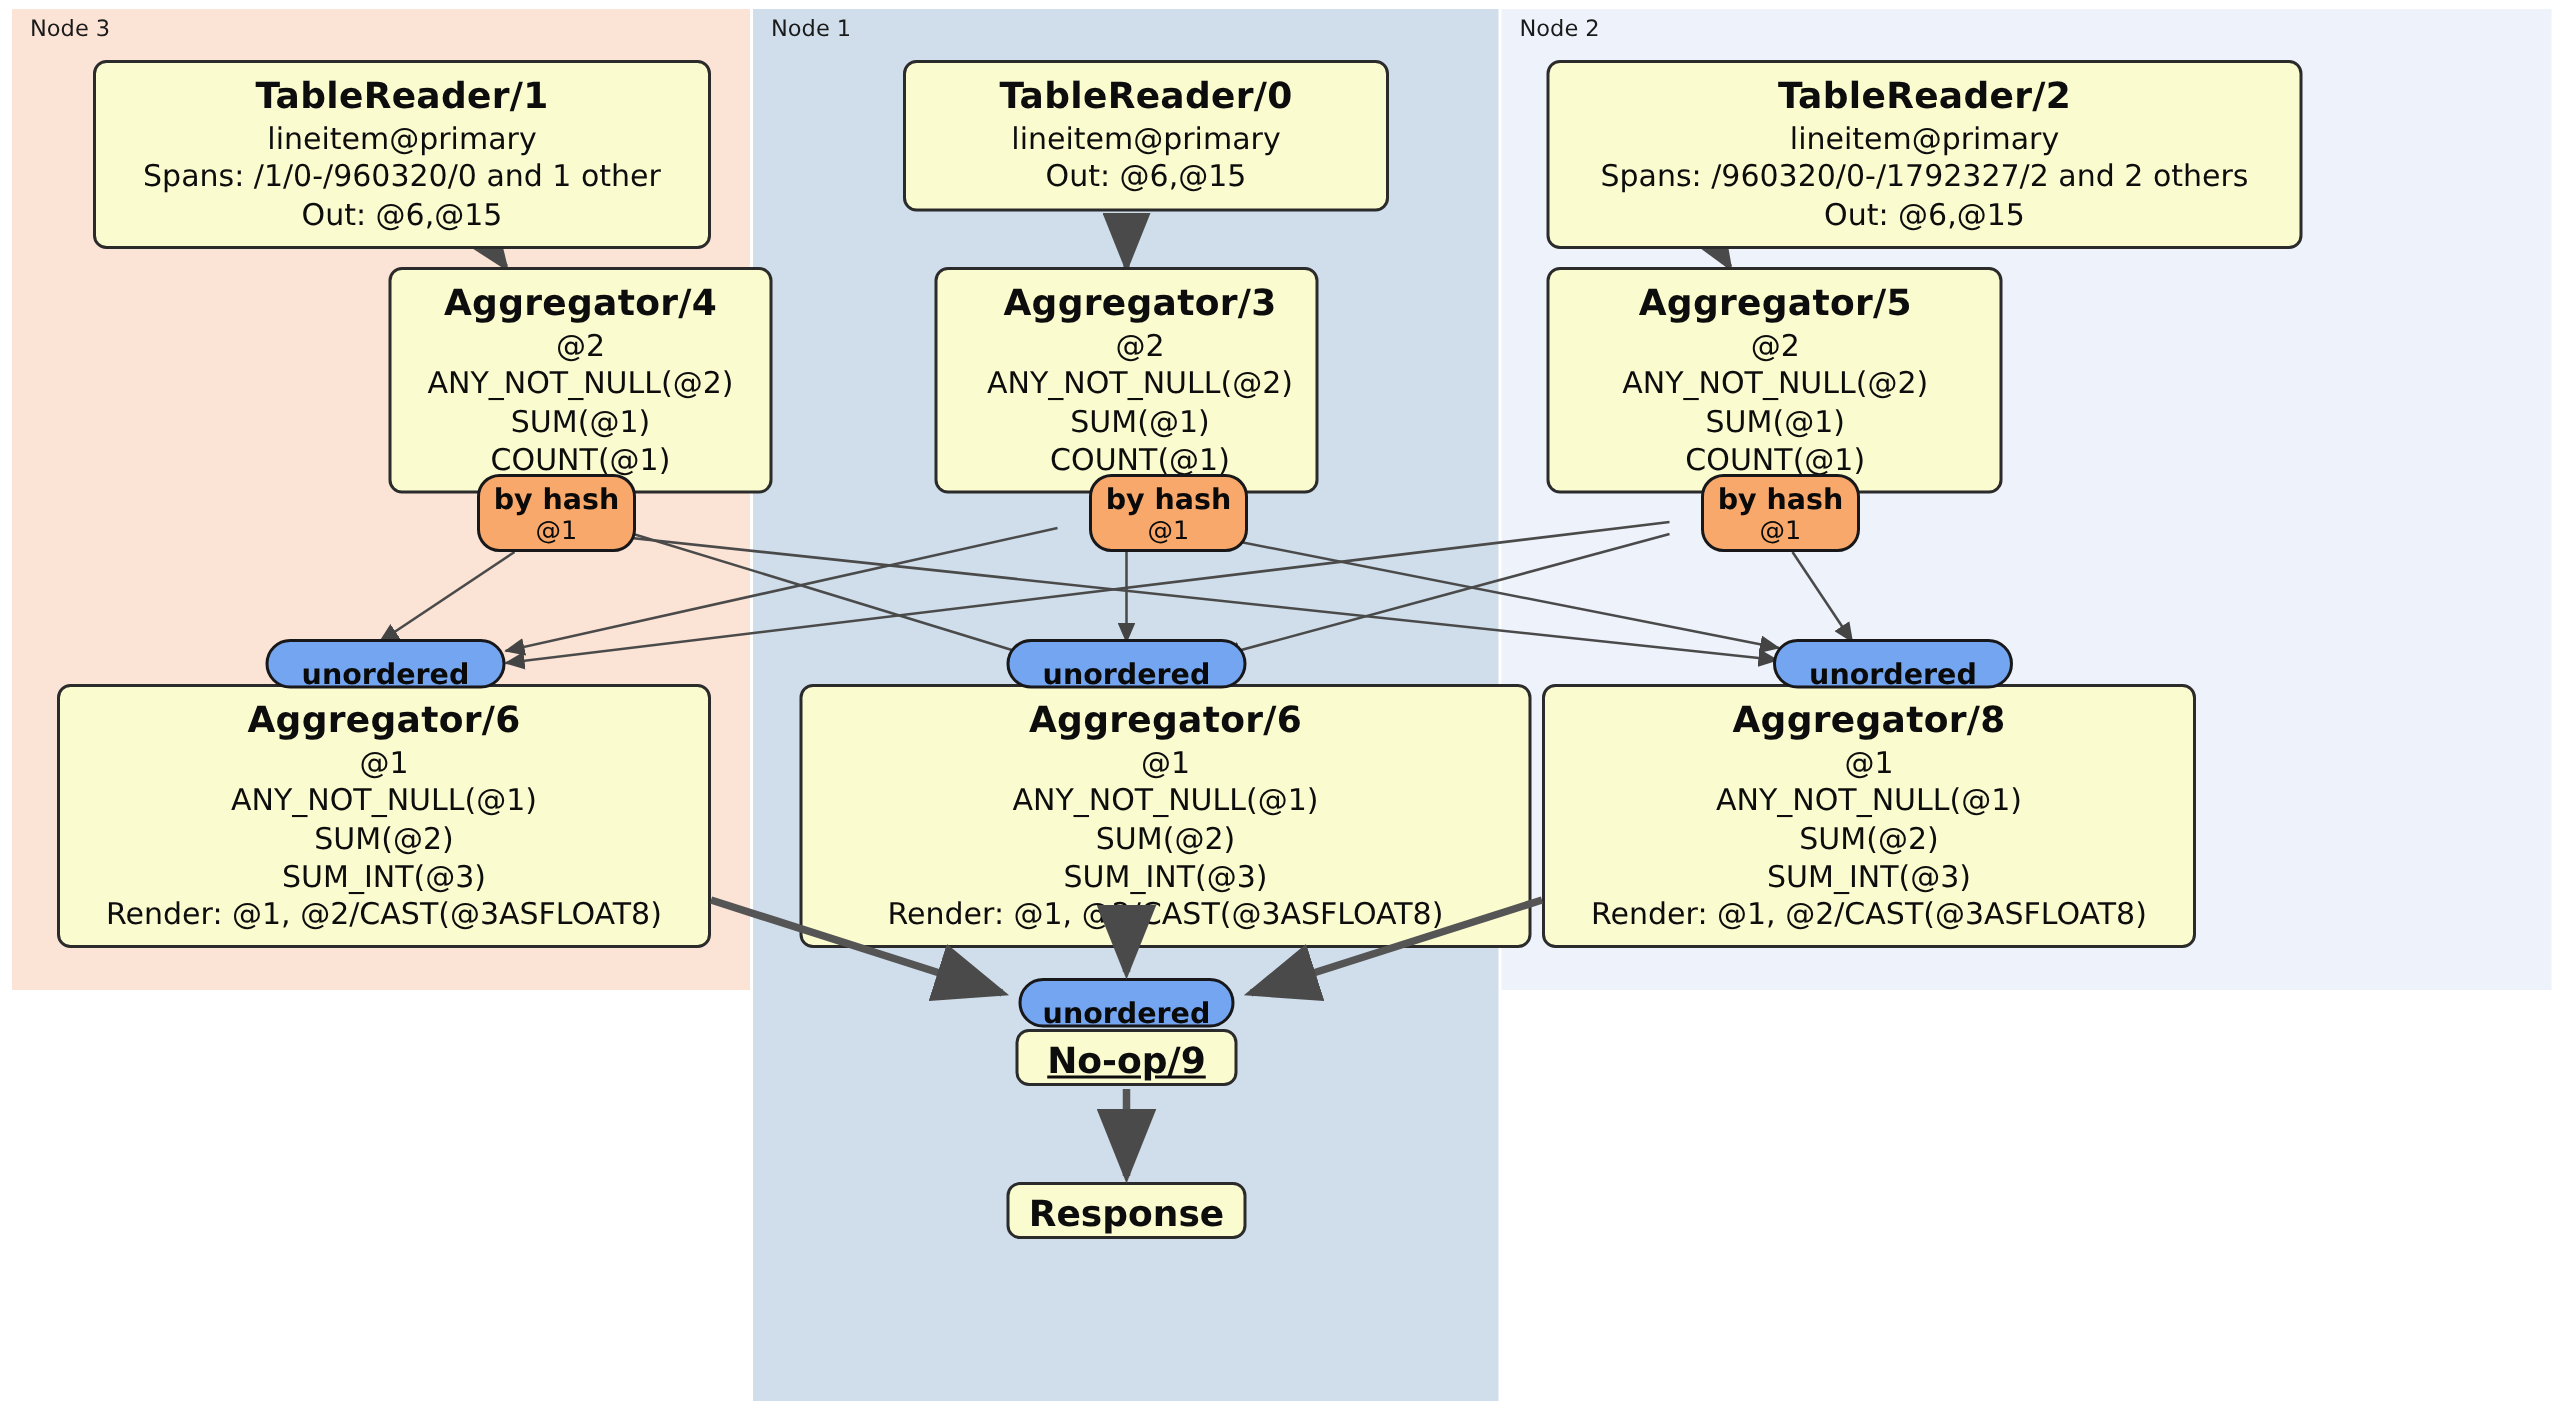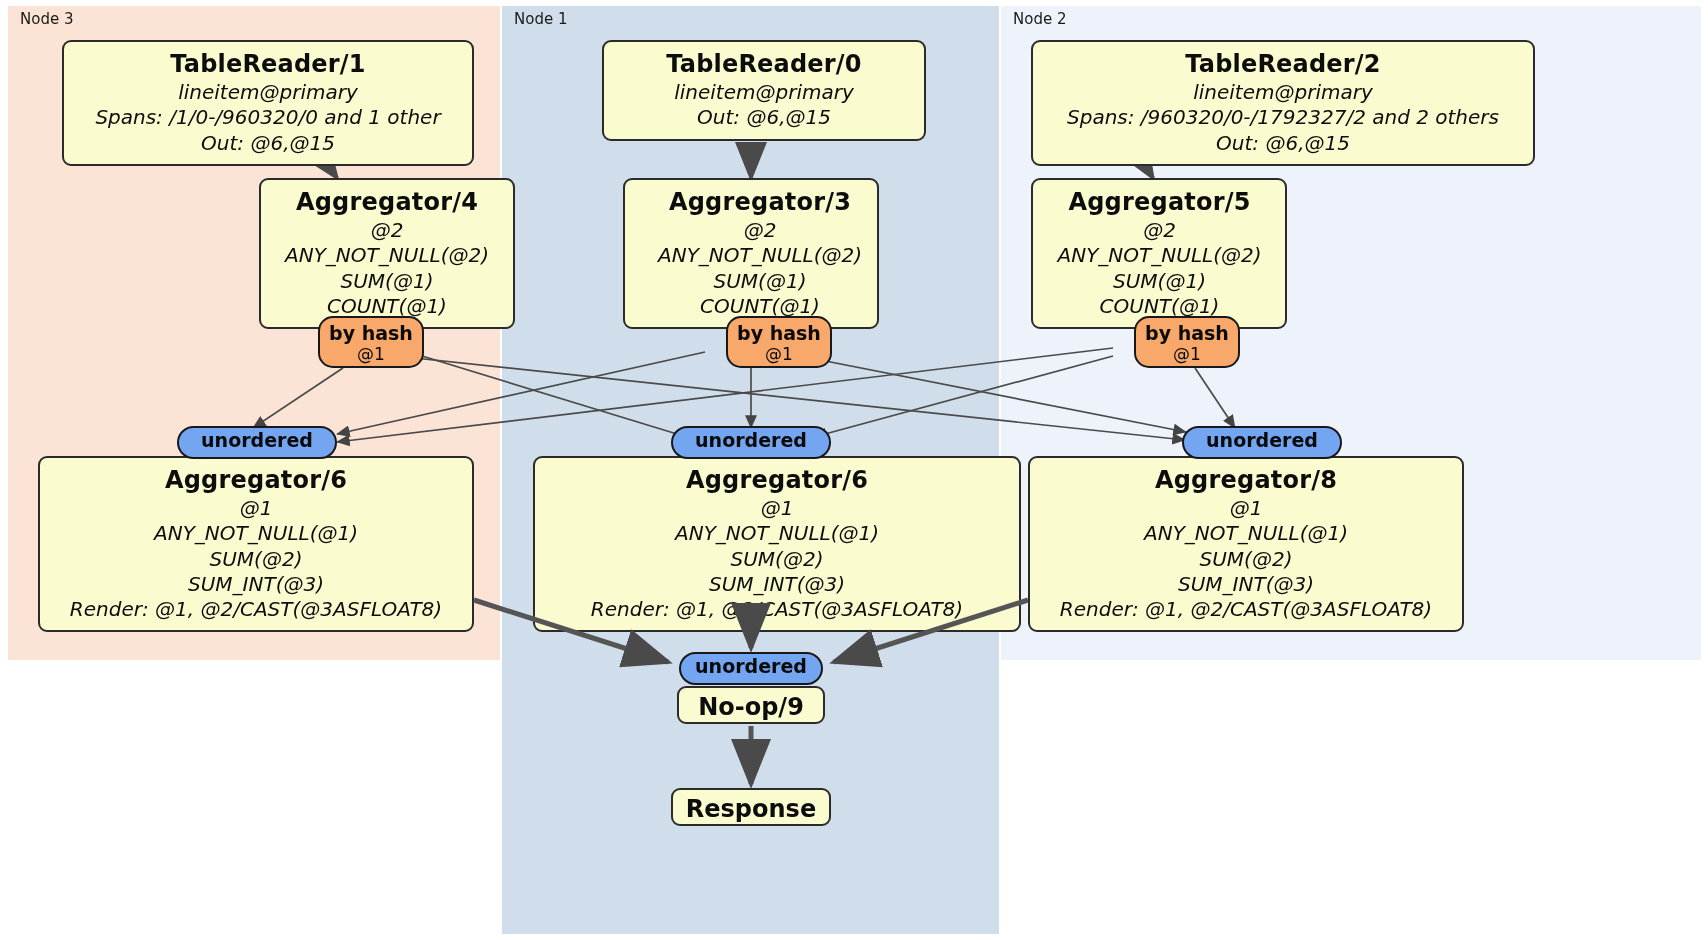--- a/index.html
+++ b/index.html
@@ -10,31 +10,31 @@
   .node-panel{position:absolute;box-sizing:border-box;}
   .node-label{position:absolute;font-size:15px;color:#1a1a1a;white-space:nowrap;}
 
   .proc{
     position:absolute;box-sizing:border-box;
     background:#fbfbd0;border:2px solid #2b2b2b;border-radius:9px;
     text-align:center;padding:7px 14px 8px 14px;
     line-height:1.26;font-size:20px;color:#0d0d0d;z-index:6;
   }
   .proc .ttl{font-weight:bold;font-size:24px;letter-spacing:.2px;display:block;margin-bottom:1px;}
-  .proc .ln{display:block;white-space:nowrap;font-style:italic;}
+  .proc .ln{display:block;white-space:nowrap;}
 
   .pill{
     position:absolute;box-sizing:border-box;text-align:center;
     border:2px solid #18181b;border-radius:16px;z-index:9;
     font-size:19px;color:#0a0a0a;line-height:1.15;
   }
   .pill .p1{font-weight:bold;display:block;}
   .pill .p2{display:block;font-size:17px;}
   .pill.hash{background:#f7a86a;border-radius:15px;margin-left:28px;}
-  .pill.unord{background:#74a5f0;border-radius:17px;padding-top:2px;}
+  .pill.unord{background:#74a5f0;border-radius:17px;padding-top:12px;}
 
   .noop{
     position:absolute;box-sizing:border-box;background:#fbfbd0;
     border:2px solid #2b2b2b;border-radius:9px;text-align:center;
     font-weight:bold;font-size:24px;color:#0d0d0d;z-index:7;padding-top:5px;
   }
 
   svg.edges{position:absolute;left:0;top:0;width:1708px;height:940px;z-index:4;
             pointer-events:none;overflow:visible;}
   svg.edges.top{z-index:11;}
@@ -147,32 +147,32 @@
     <span class="ln">ANY_NOT_NULL(@1)</span>
     <span class="ln">SUM(@2)</span>
     <span class="ln">SUM_INT(@3)</span>
     <span class="ln">Render: @1, @2/CAST(@3ASFLOAT8)</span>
   </div>
 
   <div class="pill unord" style="left:679px;top:652px;width:144px;height:33px;">
     <span class="p1">unordered</span>
   </div>
 
-  <div class="noop" style="left:677px;top:686px;width:148px;height:38px;">No-op/9</div>
+  <div class="noop" style="left:677px;top:686px;width:148px;height:38px;text-decoration:underline;">No-op/9</div>
 
   <div class="noop" style="left:671px;top:788px;width:160px;height:38px;">Response</div>
 
   <div class="proc" style="left:1031px;top:40px;width:504px;">
     <span class="ttl">TableReader/2</span>
     <span class="ln">lineitem@primary</span>
     <span class="ln">Spans: /960320/0-/1792327/2 and 2 others</span>
     <span class="ln">Out: @6,@15</span>
   </div>
 
-  <div class="proc" style="left:1031px;top:178px;width:256px;padding-left:15px;">
+  <div class="proc" style="left:1031px;top:178px;width:304px;padding-left:15px;">
     <span class="ttl">Aggregator/5</span>
     <span class="ln">@2</span>
     <span class="ln">ANY_NOT_NULL(@2)</span>
     <span class="ln">SUM(@1)</span>
     <span class="ln">COUNT(@1)</span>
   </div>
 
   <div class="pill hash" style="left:1106px;top:316px;width:106px;height:52px;padding-top:5px;">
     <span class="p1">by hash</span>
     <span class="p2">@1</span>

